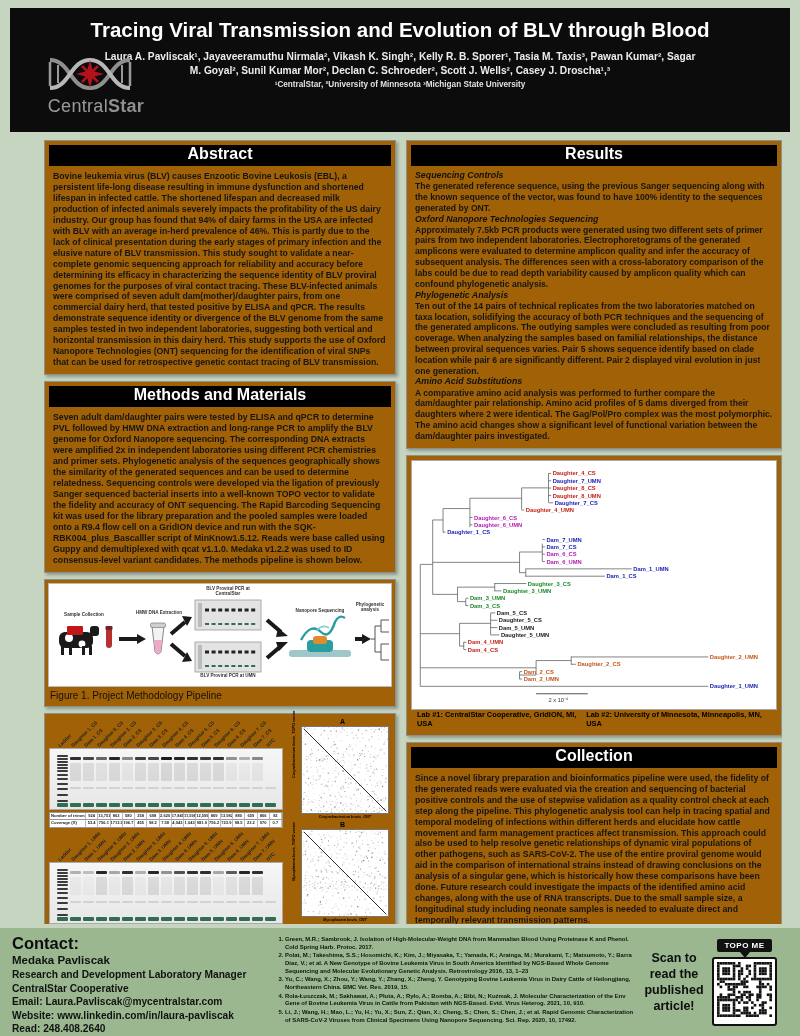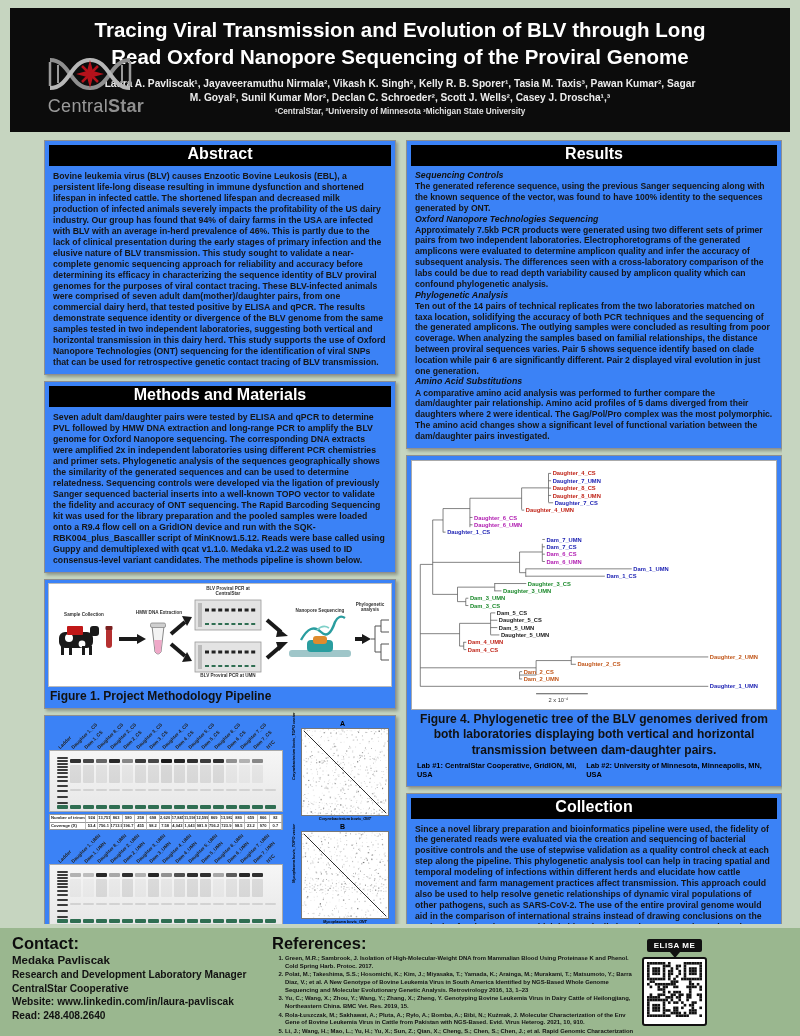--- a/index.html
+++ b/index.html
@@ -11,31 +11,31 @@
 .logo{position:absolute;left:16px;top:48px;width:140px;text-align:center}
 .logo-text{font-size:18px;color:#9a9a9a;letter-spacing:.3px}
 .logo-text .bold{font-weight:bold;color:#8f8f8f}
 .authors{width:600px;margin:7px auto 0;text-align:center;font-size:10.2px;line-height:1.4;color:#ececec;font-weight:600}
 .affils{text-align:center;font-size:8.2px;color:#e0e0e0;margin-top:1px;font-weight:600}
 
 .sheet{position:absolute;left:44px;right:18px;top:140px;bottom:112px;display:flex;gap:10px;overflow:hidden}
 .col{display:flex;flex-direction:column;gap:6px}
 .col-left{width:352px;flex:none}
 .col-right{flex:1}
-.panel{background:#3b82f6;border:1px solid #8f8f8f;box-shadow:2px 2px 3px rgba(0,0,0,.28)}
+.panel{background:#a16207;border:1px solid #8f8f8f;box-shadow:2px 2px 3px rgba(0,0,0,.28)}
 .bar{background:#000;color:#fff;font-weight:bold;text-align:center;font-size:16px;padding:0 0 3px;margin:4px 4px 0}
 .body-text{padding:5px 8px 6px;font-size:8.7px;line-height:1.26;font-weight:600;color:#151515}
 .subsec-title{font-style:italic;font-weight:bold;font-size:8.8px;color:#111}
 .subsec-body{font-size:8.6px;line-height:1.26;font-weight:600;color:#151515}
 .results-body{padding:4px 8px 6px}
 
 .fig1-panel{padding:3px;position:relative}
 .fig1-wrap{position:relative;border:1px solid #bbb;height:104px;background:#fff}
 .fig1-label{position:absolute;font-size:4.6px;font-weight:bold;color:#333;text-align:center;line-height:1.2}
-.fig-cap{font-size:12px;font-weight:bold;color:#111;text-align:center;line-height:1.3;padding:2px 4px}
+.fig-cap{font-size:10px;font-weight:normal;color:#111;text-align:center;line-height:1.3;padding:2px 4px}
 .fig1-cap{text-align:left;padding:2px 2px 1px}
 
 .fig23-panel{padding:4px;flex:1}
 .fig23-row{display:flex;gap:6px;height:100%}
 .gel-col{width:234px;flex:none}
 .lane-labels{position:relative;height:30px}
 .lane-label{position:absolute;bottom:0;transform-origin:0 100%;transform:rotate(-45deg);font-size:4.8px;font-weight:bold;white-space:nowrap;color:#222}
 .gel{position:relative;height:62px;background:linear-gradient(#f6f6f6,#e7e7e7);border:1px solid #aaa;overflow:hidden}
 .lane{position:absolute;top:0;height:100%;width:11px}
 .band{position:absolute;left:0;right:0;background:#1b1b1b;border-radius:1px}
@@ -71,22 +71,21 @@
 .badge-tri{width:0;height:0;border-left:5px solid transparent;border-right:5px solid transparent;border-top:6px solid #111}
 .qr-box{background:#fff;border:2px solid #111;border-radius:3px;padding:3px;margin-top:-1px}
 </style>
 </head>
 <body>
 
 <div class="poster">
 
   <div class="masthead">
     <div class="title">
-      <div>Tracing Viral Transmission and Evolution of BLV through Long</div>
-      <div>Read Oxford Nanopore Sequencing of the Proviral Genome</div>
+      <div>Tracing Viral Transmission and Evolution of BLV through Blood</div>
     </div>
     <div class="logo">
       <svg width="120" height="36" viewBox="0 0 120 36">
         <path d="M14,4 C34,4 34,32 54,32 C74,32 74,4 94,4" fill="none" stroke="#8f8f8f" stroke-width="4"></path>
         <path d="M14,32 C34,32 34,4 54,4 C74,4 74,32 94,32" fill="none" stroke="#b7b7b7" stroke-width="4"></path>
         <line x1="14" y1="6" x2="14" y2="30" stroke="#9a9a9a" stroke-width="2.5"></line>
         <line x1="22" y1="9" x2="22" y2="27" stroke="#9a9a9a" stroke-width="2"></line>
         <line x1="86" y1="9" x2="86" y2="27" stroke="#9a9a9a" stroke-width="2"></line>
         <line x1="94" y1="6" x2="94" y2="30" stroke="#9a9a9a" stroke-width="2.5"></line>
         <g>
@@ -1792,56 +1791,56 @@
               <line x1="154" y1="196.6" x2="158.5" y2="196.6" stroke="#555" stroke-width="0.7"></line>
               <text x="160" y="198.6" font-size="5.6" font-weight="bold" fill="#c2571a">Daughter_2_CS</text>
               <line x1="104" y1="203.7" x2="106.5" y2="203.7" stroke="#555" stroke-width="0.7"></line>
               <text x="108" y="205.7" font-size="5.6" font-weight="bold" fill="#c2571a">Dam_2_CS</text>
               <line x1="104" y1="210.79999999999998" x2="106.5" y2="210.79999999999998" stroke="#555" stroke-width="0.7"></line>
               <text x="108" y="212.79999999999998" font-size="5.6" font-weight="bold" fill="#c2571a">Dam_2_UMN</text>
               <line x1="8" y1="217.89999999999998" x2="286.5" y2="217.89999999999998" stroke="#555" stroke-width="0.7"></line>
               <text x="288" y="219.89999999999998" font-size="5.6" font-weight="bold" fill="#1f24b4">Daughter_1_UMN</text>
             </svg>
         </div>
-        <div class="fig-cap">Figure 4. Phylogenetic tree of the BLV genomes derived from both laboratories displaying both vertical and horizontal transmission between dam-daughter pairs.</div>
         <div class="labs-line">
           <span>Lab #1: CentralStar Cooperative, GridION, MI, USA</span>
           <span>Lab #2: University of Minnesota, Minneapolis, MN, USA</span>
         </div>
       </div>
 
       <div class="panel">
         <div class="bar">Collection</div>
         <div class="body-text">Since a novel library preparation and bioinformatics pipeline were used, the fidelity of the generated reads were evaluated via the creation and sequencing of bacterial positive controls and the use of stepwise validation as a quality control check at each step along the pipeline. This phylogenetic analysis tool can help in tracing spatial and temporal modeling of infections within different herds and elucidate how cattle movement and farm management practices affect transmission. This approach could also be used to help resolve genetic relationships of dynamic viral populations of other pathogens, such as SARS-CoV-2. The use of the entire proviral genome would aid in the comparison of international strains instead of drawing conclusions on the analysis of a singular gene, which is historically how these comparisons have been done. Future research could investigate the impacts of the identified amino acid changes, along with the use of RNA transcripts. Due to the small sample size, a longitudinal study including neonate samples is needed to evaluate direct and temporally relevant transmission patterns.</div>
       </div>
     </div>
   </div>
 
   <div class="footer">
     <div class="f-contact">
       <div class="f-head">Contact:</div>
       <div class="c-line c-name">Medaka Pavliscak</div>
       <div class="c-line">Research and Development Laboratory Manager</div>
       <div class="c-line">CentralStar Cooperative</div>
+      <div class="c-line"><span class="c-label">Email:</span> <span>Laura.Pavliscak@mycentralstar.com</span></div>
       <div class="c-line"><span class="c-label">Website:</span> <span>www.linkedin.com/in/laura-pavliscak</span></div>
       <div class="c-line"><span class="c-label">Read:</span> <span>248.408.2640</span></div>
     </div>
     <div class="f-refs">
-      <div class="f-head">References:</div>
       <ol>
         <li>Green, M.R.; Sambrook, J. Isolation of High-Molecular-Weight DNA from Mammalian Blood Using Proteinase K and Phenol. Cold Spring Harb. Protoc. 2017.</li>
         <li>Polat, M.; Takeshima, S.S.; Hosomichi, K.; Kim, J.; Miyasaka, T.; Yamada, K.; Arainga, M.; Murakami, T.; Matsumoto, Y.; Barra Diaz, V.; et al. A New Genotype of Bovine Leukemia Virus in South America Identified by NGS-Based Whole Genome Sequencing and Molecular Evolutionary Genetic Analysis. Retrovirology 2016, 13, 1–23</li>
         <li>Yu, C.; Wang, X.; Zhou, Y.; Wang, Y.; Zhang, X.; Zheng, Y. Genotyping Bovine Leukemia Virus in Dairy Cattle of Heilongjiang, Northeastern China. BMC Vet. Res. 2019, 15.</li>
         <li>Rola-Łuszczak, M.; Sakhawat, A.; Pluta, A.; Ryło, A.; Bomba, A.; Bibi, N.; Kuźmak, J. Molecular Characterization of the Env Gene of Bovine Leukemia Virus in Cattle from Pakistan with NGS-Based. Evid. Virus Heterog. 2021, 10, 910.</li>
         <li>Li, J.; Wang, H.; Mao, L.; Yu, H.; Yu, X.; Sun, Z.; Qian, X.; Cheng, S.; Chen, S.; Chen, J.; et al. Rapid Genomic Characterization of SARS-CoV-2 Viruses from Clinical Specimens Using Nanopore Sequencing. Sci. Rep. 2020, 10, 17492.</li>
       </ol>
     </div>
     <div class="f-scan">
+      <div class="scan-text">Scan to read the published article!</div>
       <div class="qr-wrap">
-        <div class="scan-badge">ELISA ME</div>
+        <div class="scan-badge">TOPO ME</div>
         <div class="badge-tri"></div>
         <div class="qr-box">
           <svg id="qr" width="55" height="55" viewBox="0 0 54.6 54.6">
               <rect x="0.0" y="0.0" width="2.6" height="2.6" fill="#111"></rect>
               <rect x="2.6" y="0.0" width="2.6" height="2.6" fill="#111"></rect>
               <rect x="5.2" y="0.0" width="2.6" height="2.6" fill="#111"></rect>
               <rect x="7.8" y="0.0" width="2.6" height="2.6" fill="#111"></rect>
               <rect x="10.4" y="0.0" width="2.6" height="2.6" fill="#111"></rect>
               <rect x="13.0" y="0.0" width="2.6" height="2.6" fill="#111"></rect>
               <rect x="15.6" y="0.0" width="2.6" height="2.6" fill="#111"></rect>

